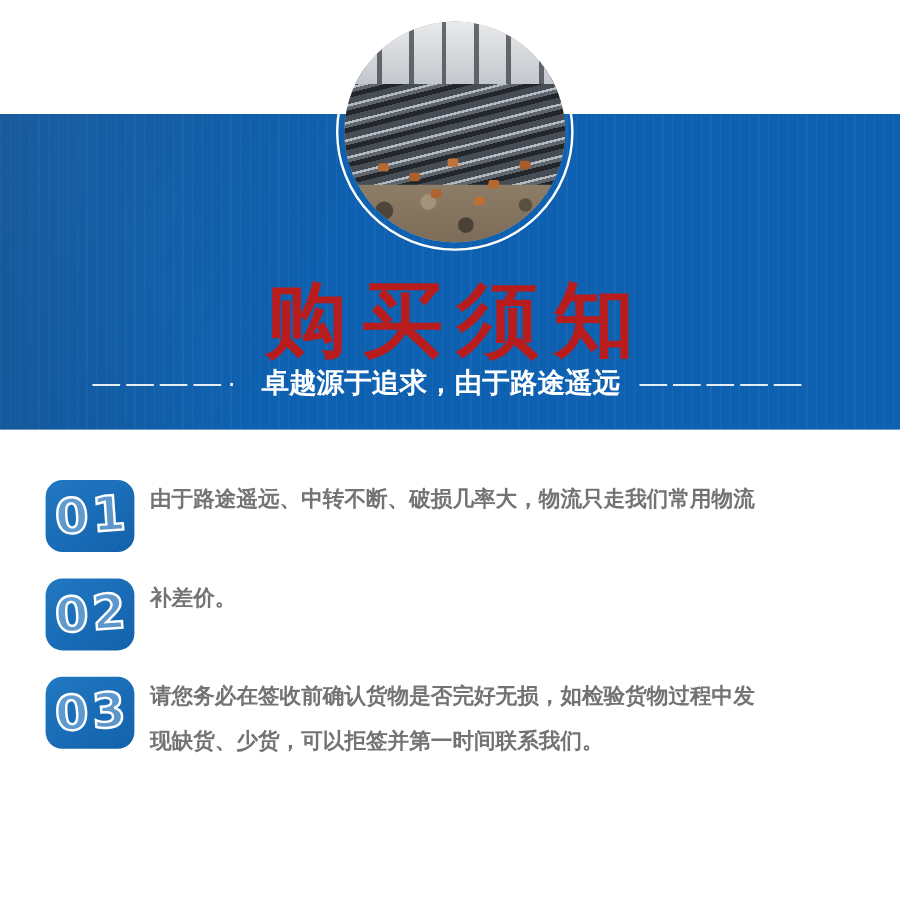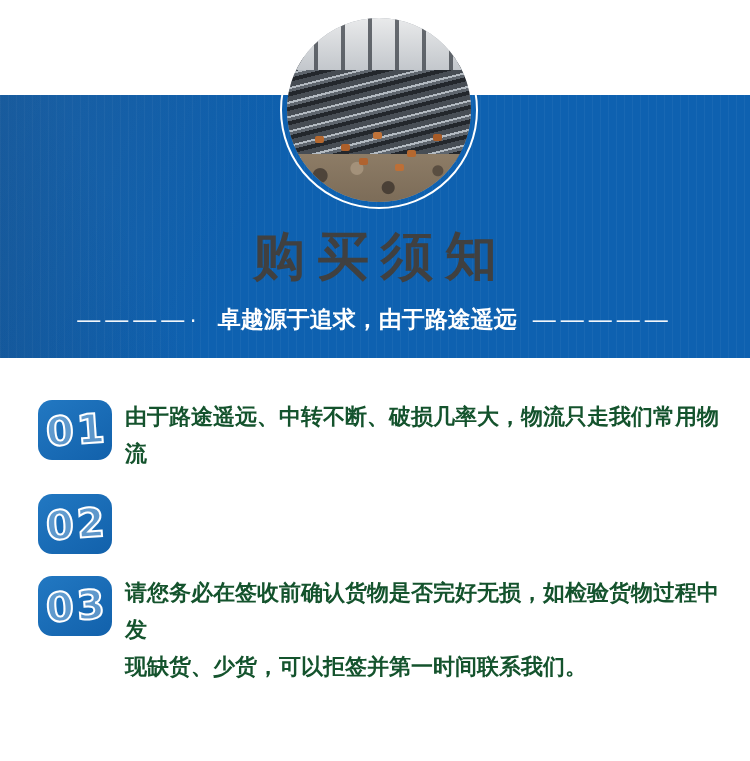--- a/index.html
+++ b/index.html
@@ -65,22 +65,22 @@
   }
   .p-tags {
     position: absolute; top: 118px; left: 28px;
     width: 9px; height: 7px; border-radius: 2px; background: #b5682f;
     box-shadow: 26px 8px 0 #ad5f2a, 58px -4px 0 #c0733a, 92px 14px 0 #b5682f,
                 118px -2px 0 #a85c28, 44px 22px 0 #b06330, 80px 28px 0 #bd6f36;
   }
 
   .hero-title {
     position: absolute; top: 222px; left: 0; width: 100%;
-    text-align: center; color: #404040;
-    font-size: 52px; font-weight: 700;
+    text-align: center; color: #b91c1c;
+    font-size: 68px; font-weight: 700;
     letter-spacing: 12px; text-indent: 12px;
     z-index: 5;
   }
   .hero-sub {
     position: absolute; top: 304px; left: 0; width: 100%;
     display: flex; justify-content: center; align-items: center; gap: 16px;
     color: #ffffff; font-size: 23px; font-weight: 700; z-index: 5;
   }
   .dash { letter-spacing: 5px; font-weight: 400; white-space: nowrap; opacity: 0.95; }
 
@@ -96,22 +96,22 @@
   .badge-num {
     font-family: "DejaVu Sans", sans-serif;
     font-size: 40px; font-weight: 700; line-height: 1;
     color: rgba(255,255,255,0.30);
     -webkit-text-stroke: 2px #ffffff;
     letter-spacing: 3px; text-indent: 3px;
     transform: rotate(-4deg);
   }
   .notice-text {
     margin-left: 13px; width: 622px;
-    font-size: 22px; font-weight: 700; line-height: 37px;
-    color: #14532d;
+    font-size: 18px; font-weight: 700; line-height: 37px;
+    color: #737373;
   }
 </style>
 </head>
 <body>
 
 <div class="page">
 
   <div class="hero">
     <div class="hero-blue">
       <div class="hero-texture-a"></div>
@@ -144,20 +144,21 @@
       <div class="notice-text">
         <div>由于路途遥远、中转不断、破损几率大，物流只走我们常用物流</div>
       </div>
     </div>
 
     <div class="notice-item">
       <div class="badge">
         <span class="badge-num">02</span>
       </div>
       <div class="notice-text">
+        <div>补差价。</div>
       </div>
     </div>
 
     <div class="notice-item">
       <div class="badge">
         <span class="badge-num">03</span>
       </div>
       <div class="notice-text">
         <div>请您务必在签收前确认货物是否完好无损，如检验货物过程中发</div>
         <div>现缺货、少货，可以拒签并第一时间联系我们。</div>

